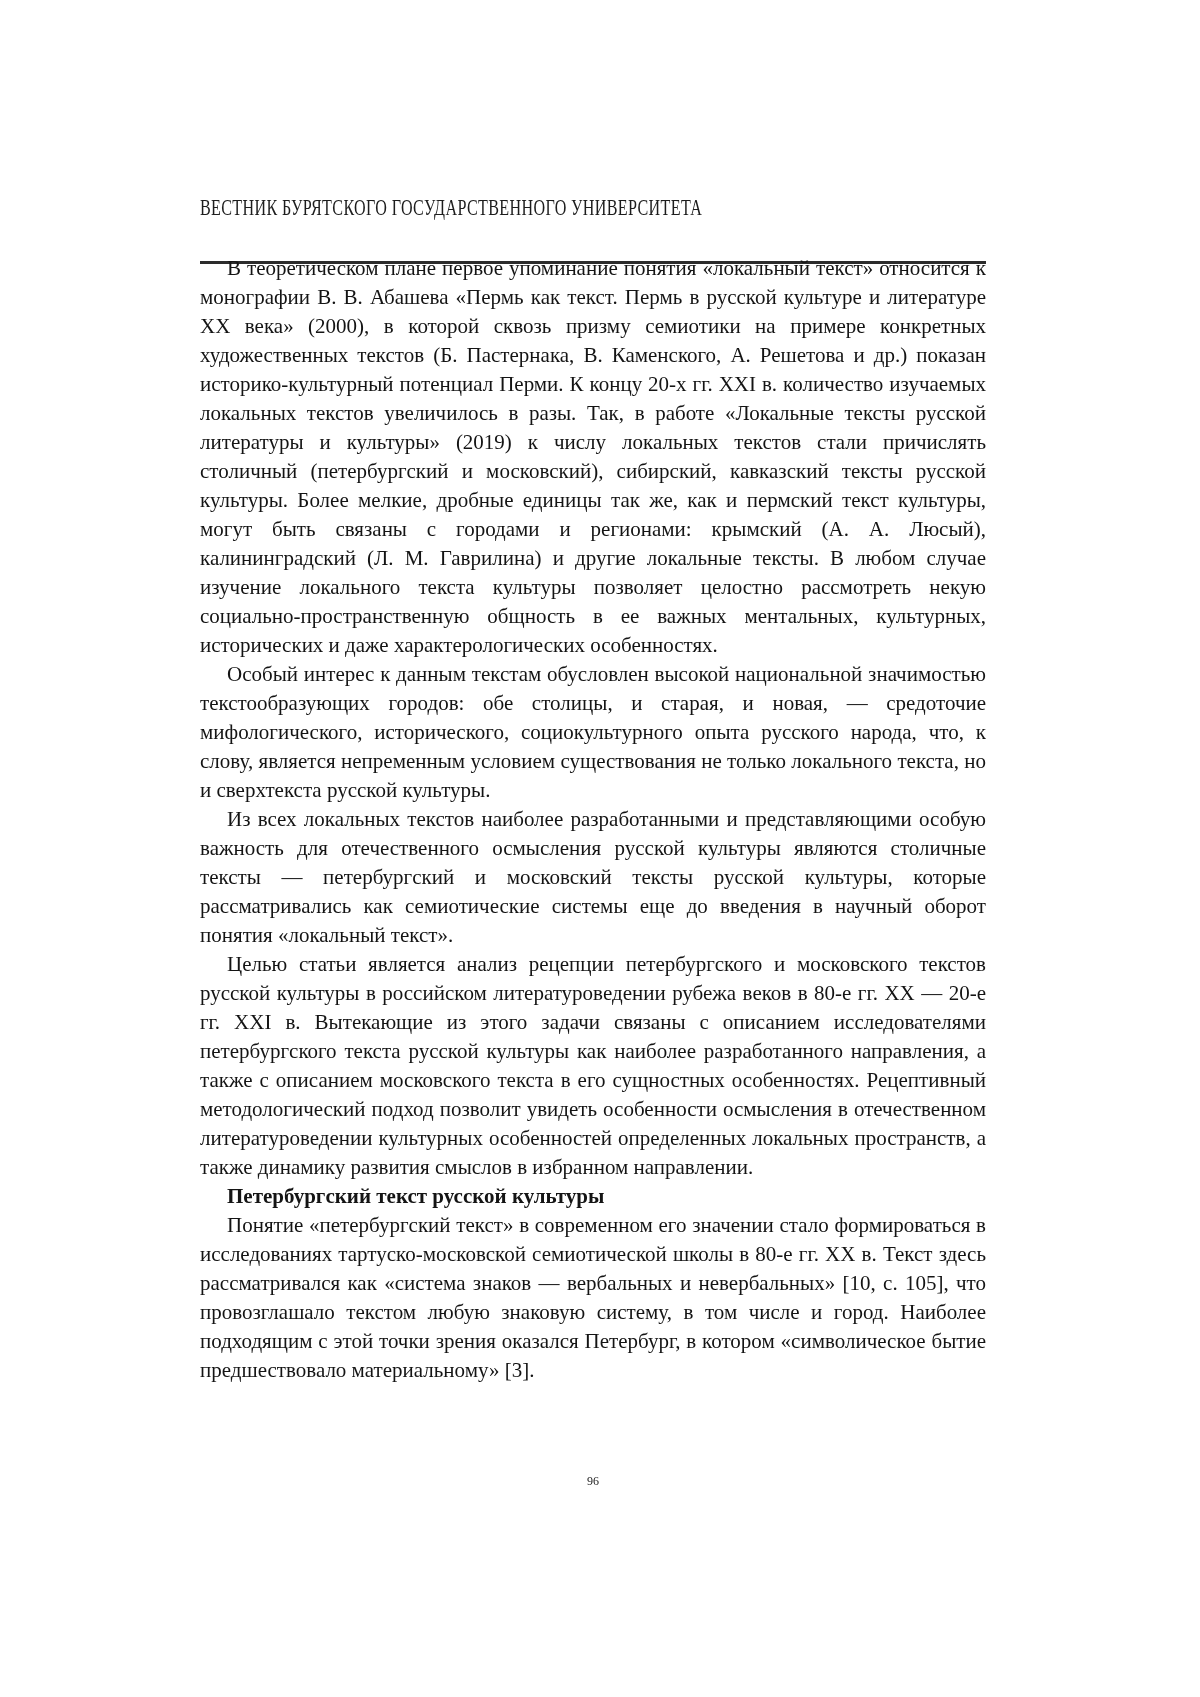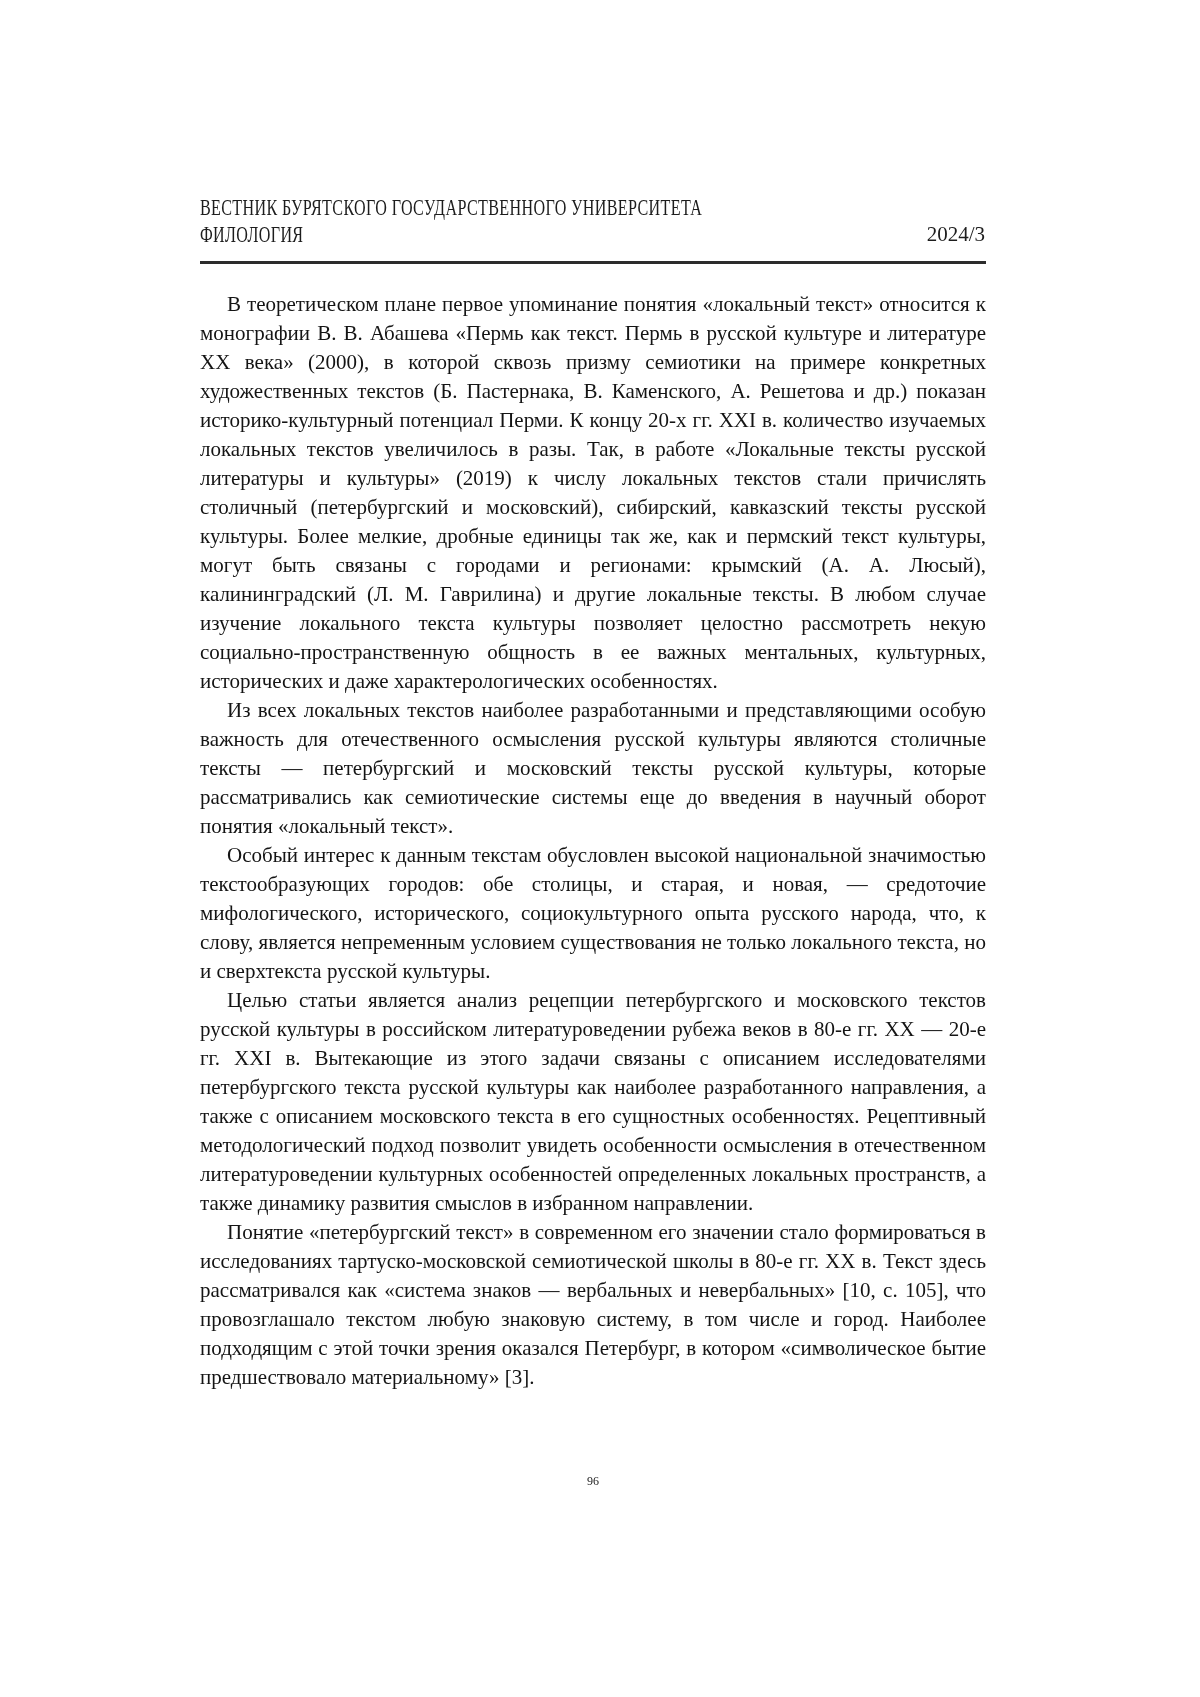--- a/index.html
+++ b/index.html
@@ -69,21 +69,20 @@
     position: absolute;
     left: 200px;
     top: 254px;
     width: 786px;
     font-size: 21px;
     line-height: 29px;
     text-align: justify;
     hyphens: auto;
     -webkit-hyphens: auto;
     color: #141414;
-    margin-top: 36px;
   }
   .article p {
     margin: 0;
     padding: 0;
     text-indent: 27px;
   }
   .article p.section-heading {
     font-weight: bold;
   }
   .page-number {
@@ -98,31 +97,28 @@
 </style>
 </head>
 <body>
 
 <div class="page">
 
   <div class="header">
     <div>
       <span class="journal-title">ВЕСТНИК БУРЯТСКОГО ГОСУДАРСТВЕННОГО УНИВЕРСИТЕТА</span>
     </div>
-    <div class="header-row2">
-      <span class="section-title">ФИЛОЛОГИЯ</span>
-      <span class="issue-number">2024/3</span>
-    </div>
   </div>
 
   <div class="header-divider"></div>
 
   <div class="article">
     <p>В теоретическом плане первое упоминание понятия «локальный текст» относится к монографии В. В. Абашева «Пермь как текст. Пермь в русской культуре и литературе XX века» (2000), в которой сквозь призму семиотики на примере конкретных художественных текстов (Б. Пастернака, В. Каменского, А. Решетова и др.) показан историко-культурный потенциал Перми. К концу 20-х гг. XXI в. количество изучаемых локальных текстов увеличилось в разы. Так, в работе «Локальные тексты русской литературы и культуры» (2019) к числу локальных текстов стали причислять столичный (петербургский и московский), сибирский, кавказский тексты русской культуры. Более мелкие, дробные единицы так же, как и пермский текст культуры, могут быть связаны с городами и регионами: крымский (А. А. Люсый), калининградский (Л. М. Гаврилина) и другие локальные тексты. В любом случае изучение локального текста культуры позволяет целостно рассмотреть некую социально-пространственную общность в ее важных ментальных, культурных, исторических и даже характерологических особенностях.</p>
+    <p>Особый интерес к данным текстам обусловлен высокой национальной значимостью текстообразующих городов: обе столицы, и старая, и новая, — средоточие мифологического, исторического, социокультурного опыта русского народа, что, к слову, является непременным условием существования не только локального текста, но и сверхтекста русской культуры.</p>
     <p>Из всех локальных текстов наиболее разработанными и представляющими особую важность для отечественного осмысления русской культуры являются столичные тексты — петербургский и московский тексты русской культуры, которые рассматривались как семиотические системы еще до введения в научный оборот понятия «локальный текст».</p>
-    <p>Особый интерес к данным текстам обусловлен высокой национальной значимостью текстообразующих городов: обе столицы, и старая, и новая, — средоточие мифологического, исторического, социокультурного опыта русского народа, что, к слову, является непременным условием существования не только локального текста, но и сверхтекста русской культуры.</p>
     <p>Целью статьи является анализ рецепции петербургского и московского текстов русской культуры в российском литературоведении рубежа веков в 80-е гг. XX — 20-е гг. XXI в. Вытекающие из этого задачи связаны с описанием исследователями петербургского текста русской культуры как наиболее разработанного направления, а также с описанием московского текста в его сущностных особенностях. Рецептивный методологический подход позволит увидеть особенности осмысления в отечественном литературоведении культурных особенностей определенных локальных пространств, а также динамику развития смыслов в избранном направлении.</p>
+    <p class="section-heading">Петербургский текст русской культуры</p>
     <p>Понятие «петербургский текст» в современном его значении стало формироваться в исследованиях тартуско-московской семиотической школы в 80-е гг. XX в. Текст здесь рассматривался как «система знаков — вербальных и невербальных» [10, с. 105], что провозглашало текстом любую знаковую систему, в том числе и город. Наиболее подходящим с этой точки зрения оказался Петербург, в котором «символическое бытие предшествовало материальному» [3].</p>
   </div>
 
   <div class="page-number">96</div>
 
 </div>
 
 </body></html>

